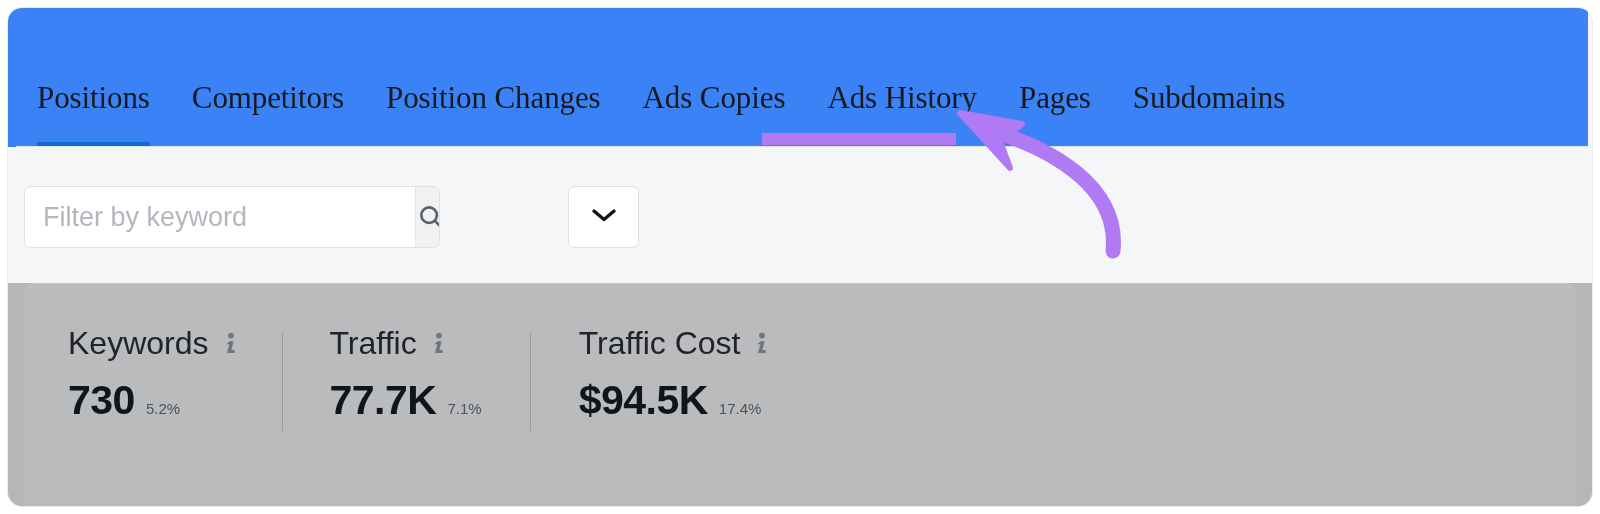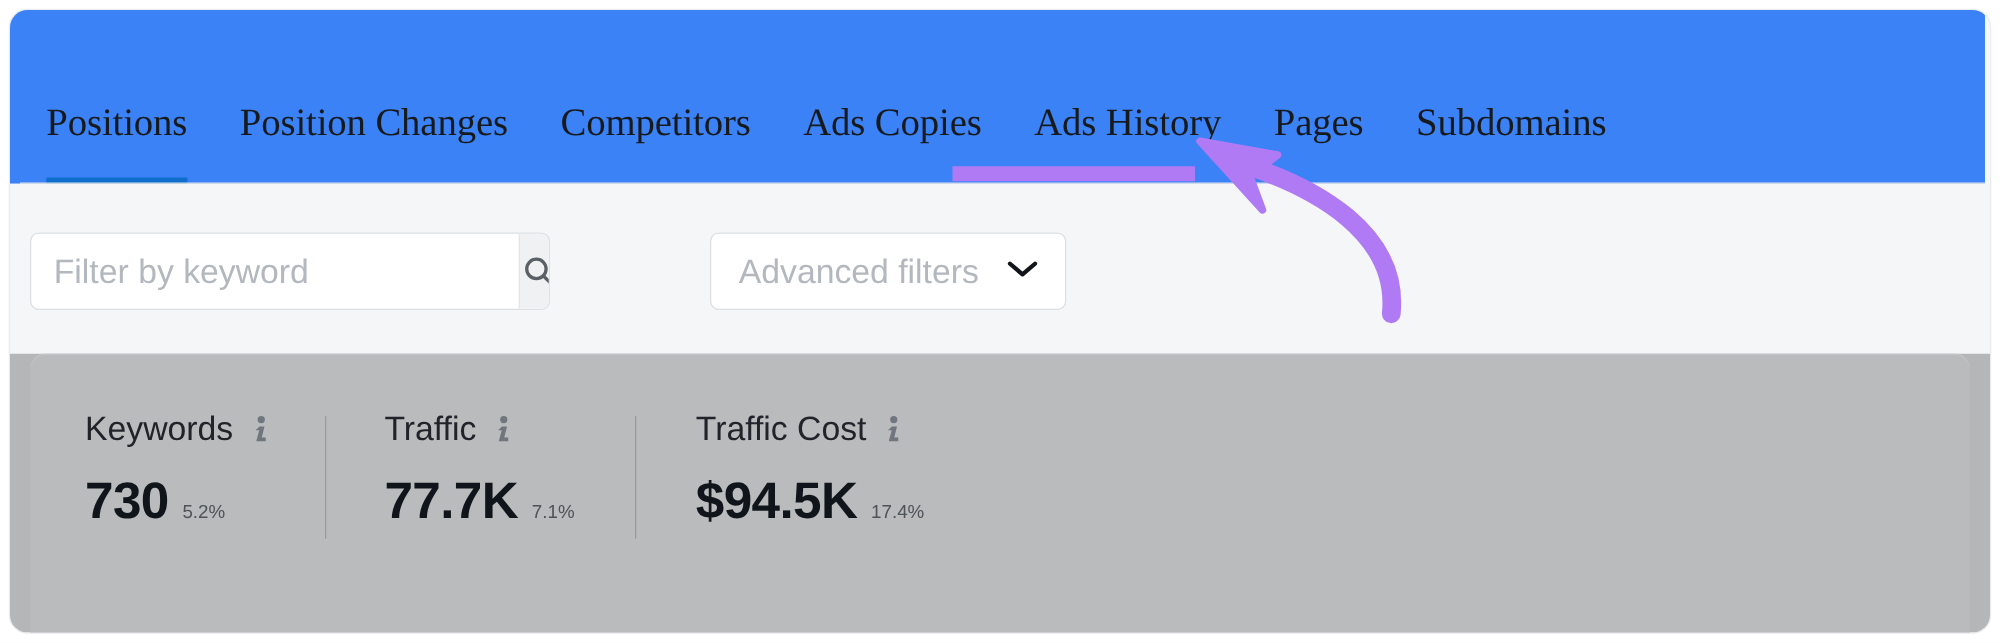--- a/index.html
+++ b/index.html
@@ -184,21 +184,21 @@
     padding: 45px 0 0 0;
     box-sizing: border-box;
   }
   .metric-head {
     display: flex;
     align-items: center;
     gap: 13px;
     height: 30px;
   }
   .metric-label {
-    font-size: 27px;
+    font-size: 32px;
     color: #20242a;
     line-height: 1;
   }
   .info-icon {
     display: inline-block;
     width: 16px;
     height: 22px;
     position: relative;
     top: 0px;
   }
@@ -252,22 +252,22 @@
 </style>
 </head>
 <body>
 
 <div class="screen">
   <div class="card">
 
     <div class="tabbar">
       <div class="tabs" id="tabs-container">
           <div class="tab is-active"><span>Positions</span><span class="tab-underline" style="background: rgb(13, 110, 205);"></span></div>
+          <div class="tab"><span>Competitors</span></div>
           <div class="tab"><span>Position Changes</span></div>
-          <div class="tab"><span>Competitors</span></div>
           <div class="tab"><span>Ads Copies</span></div>
           <div class="tab"><span>Ads History</span></div>
           <div class="tab"><span>Pages</span></div>
           <div class="tab"><span>Subdomains</span></div>
         </div>
       <div class="tabbar-rule"></div>
     </div>
 
     <div class="filterrow">
 
@@ -277,21 +277,20 @@
           <span>
             <svg width="30" height="30" viewBox="0 0 24 24" fill="none" stroke="#5a6066" stroke-width="2.1" stroke-linecap="round">
               <circle cx="10.5" cy="10.5" r="6.2"></circle>
               <line x1="15.2" y1="15.2" x2="20.2" y2="20.2"></line>
             </svg>
           </span>
         </button>
       </div>
 
       <div class="adv-filters">
-        <span class="adv-filters-label">Advanced filters</span>
         <span class="chev">
           <svg width="26" height="16" viewBox="0 0 26 16" fill="none" stroke="#111418" stroke-width="3.4" stroke-linecap="round" stroke-linejoin="round">
             <polyline points="3,4 13,12.5 23,4"></polyline>
           </svg>
         </span>
       </div>
 
     </div>
 
     <div class="metrics-outer">

